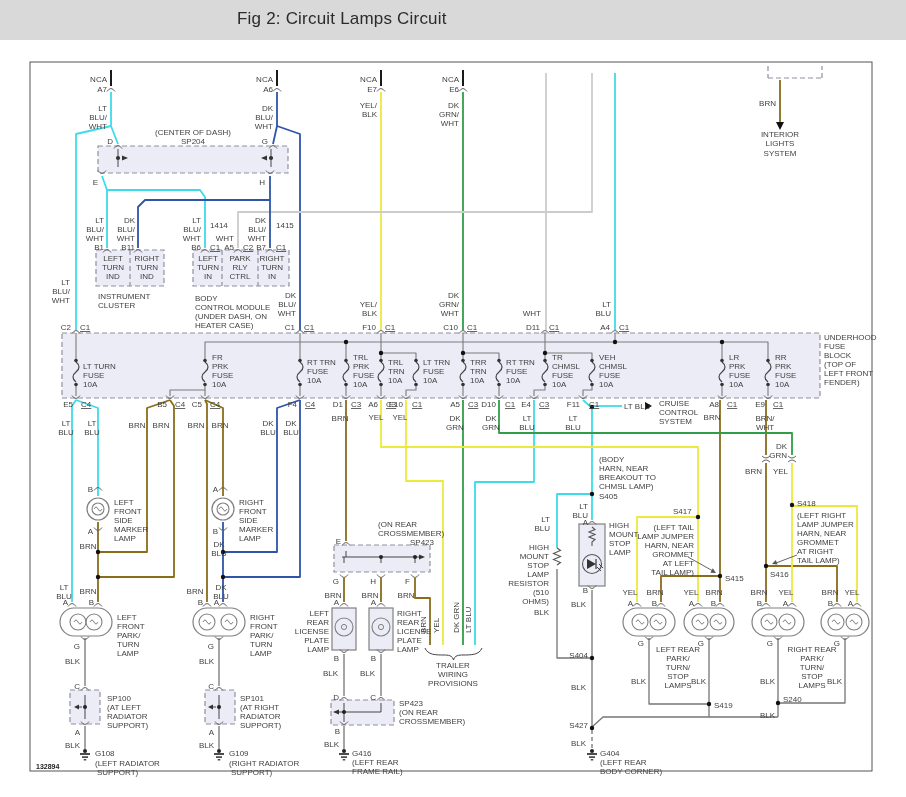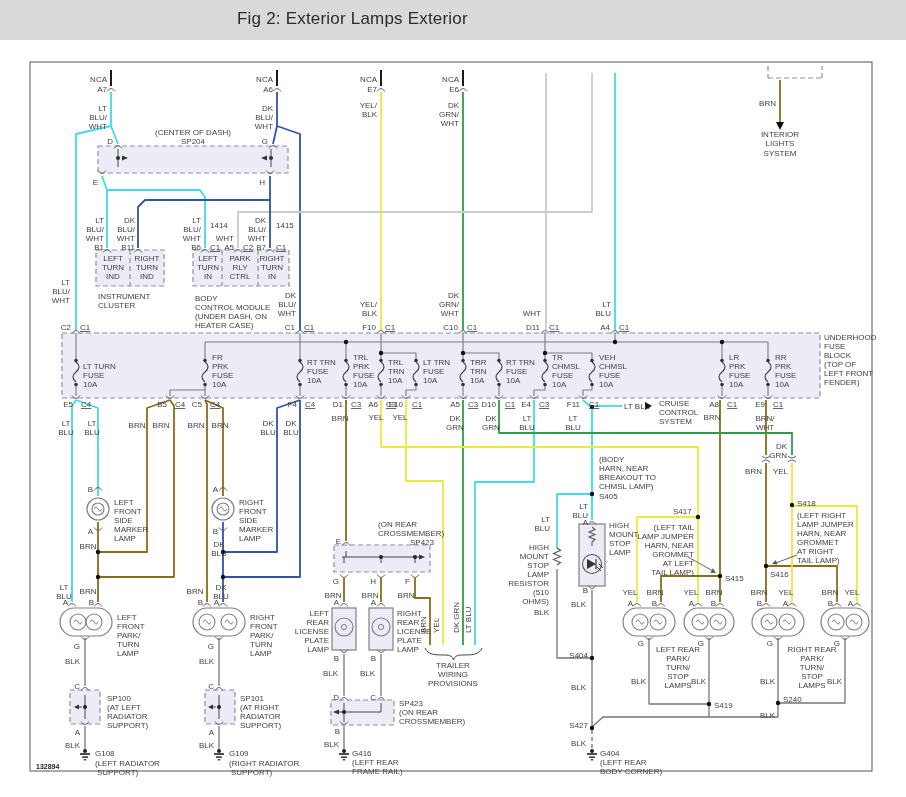--- a/index.html
+++ b/index.html
@@ -5,21 +5,21 @@
   html,body{margin:0;padding:0;background:#fff;}
   body{font-family:"Liberation Sans",sans-serif;width:906px;height:797px;position:relative;overflow:hidden;}
   #titlebar{position:absolute;left:0;top:0;width:906px;height:40px;background:#d9d9d9;}
   #titlebar .t{position:absolute;left:237px;top:9px;font-size:17px;color:#2b2b2b;letter-spacing:.2px;}
   #diagram{position:absolute;left:0;top:0;}
 </style>
 </head>
 <body>
 
 <div id="titlebar">
-  <div class="t">Fig 2: Exterior Lamps Exterior</div>
+  <div class="t">Fig 2: Circuit Lamps Circuit</div>
 </div>
 <div id="diagram"><svg width="906" height="797" viewBox="0 0 906 797" font-family="&quot;Liberation Sans&quot;, sans-serif">
       <rect x="30" y="62" width="842" height="709" fill="#ffffff" stroke="#555" stroke-width="1"></rect>
       <rect x="98" y="146" width="190" height="27" fill="#ececf7" stroke="#8f8f9f" stroke-width="1.2" stroke-dasharray="5 3"></rect>
       <rect x="96" y="250" width="68" height="36" fill="#ececf7" stroke="#8f8f9f" stroke-width="1.2" stroke-dasharray="5 3"></rect>
       <rect x="193" y="250" width="96" height="36" fill="#ececf7" stroke="#8f8f9f" stroke-width="1.2" stroke-dasharray="5 3"></rect>
       <rect x="62" y="333" width="758" height="65" fill="#ececf7" stroke="#8f8f9f" stroke-width="1.2" stroke-dasharray="5 3"></rect>
       <rect x="334" y="545" width="96" height="27" fill="#ececf7" stroke="#8f8f9f" stroke-width="1.2" stroke-dasharray="5 3"></rect>
       <rect x="331" y="700" width="63" height="25" fill="#ececf7" stroke="#8f8f9f" stroke-width="1.2" stroke-dasharray="5 3"></rect>
       <rect x="70" y="690" width="30" height="34" fill="#ececf7" stroke="#8f8f9f" stroke-width="1.2" stroke-dasharray="5 3"></rect>

